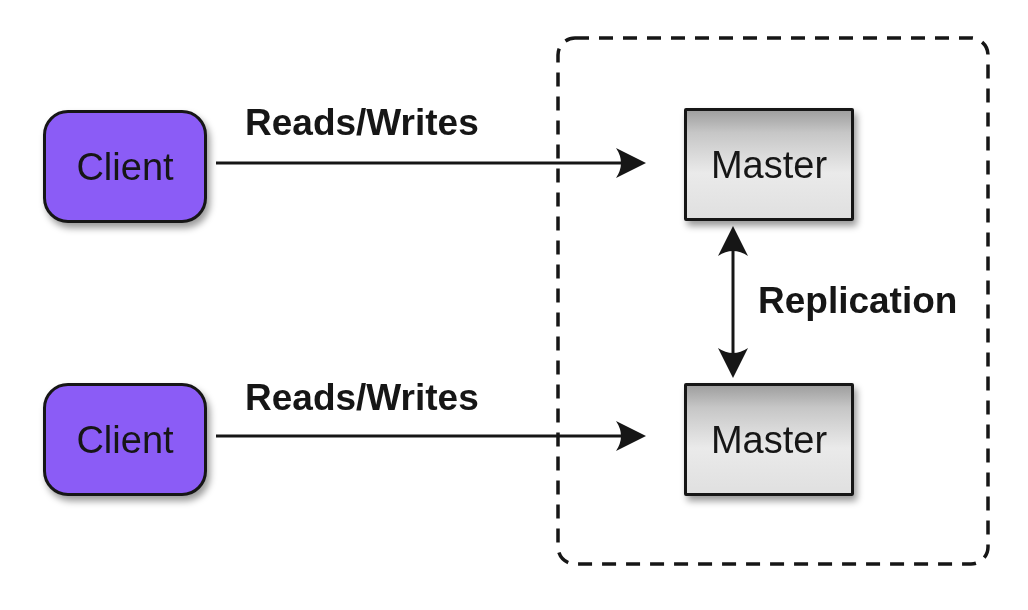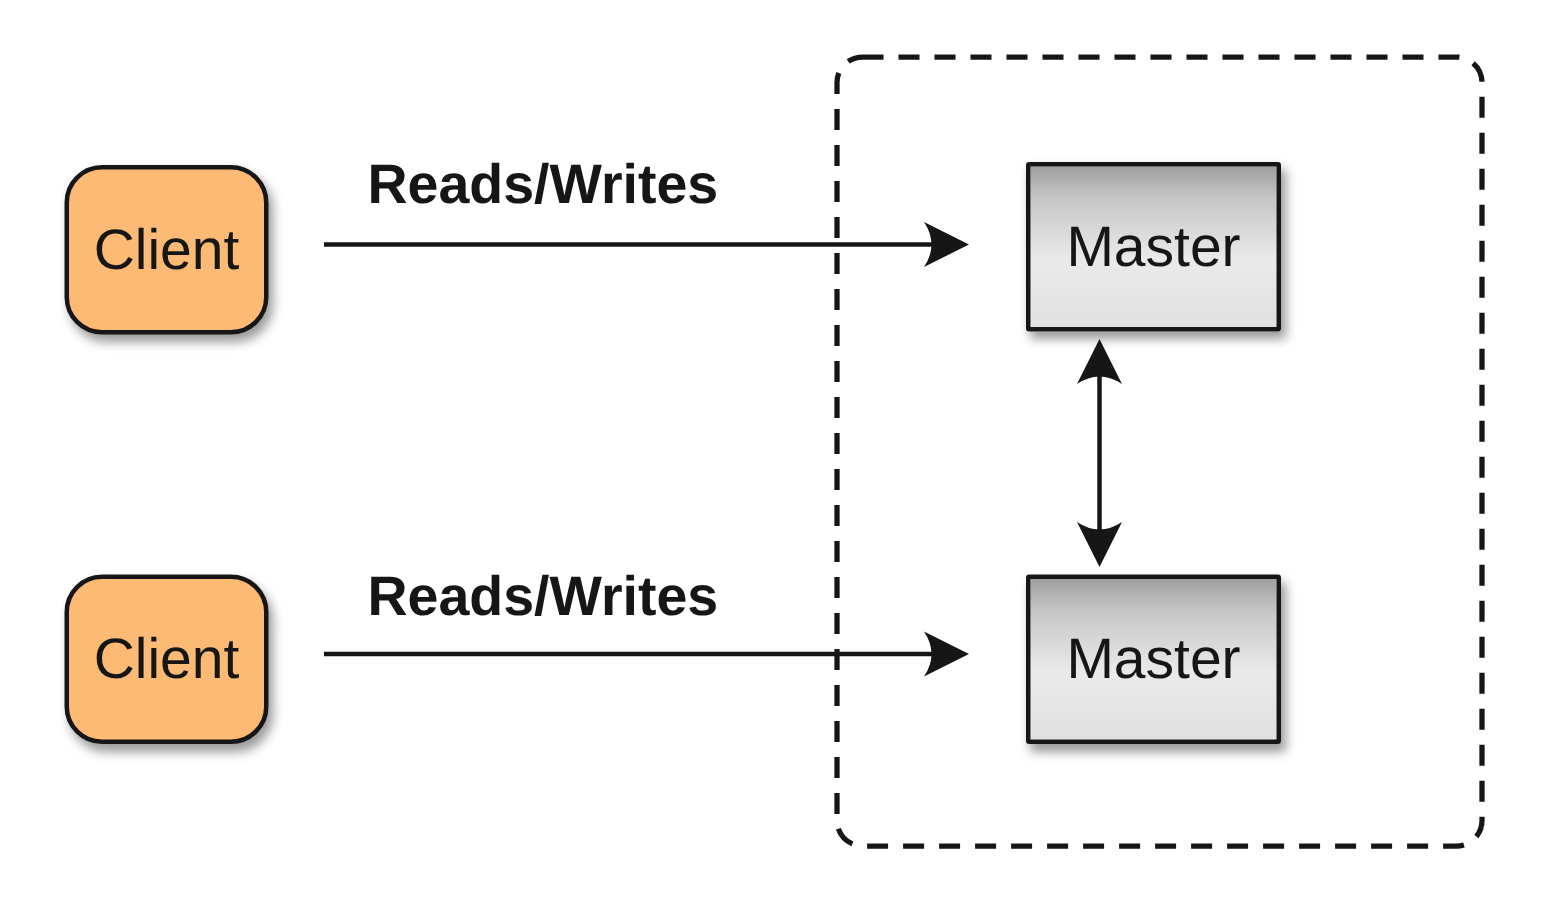--- a/index.html
+++ b/index.html
@@ -34,24 +34,24 @@
     box-shadow: 3px 5px 7px rgba(0,0,0,0.40);
   }
   .node-label {
     font-size: 38px;
     line-height: 1;
     color: #161616;
     letter-spacing: 0px;
   }
   .client {
     left: 43px;
-    width: 136px;
+    width: 164px;
     height: 113px;
     border-radius: 25px;
-    background: #fdba74;
+    background: #8b5cf6;
   }
   .client-top { top: 110px; }
   .client-bottom { top: 383px; }
   .master {
     left: 684px;
     width: 170px;
     height: 113px;
     border-radius: 2px;
     background: linear-gradient(180deg, #9f9f9f 0%, #c6c6c6 20%, #eaeaea 58%, #e0e0e0 100%);
   }
@@ -110,14 +110,15 @@
   </div>
 
   <div class="node master master-bottom">
     <span class="node-label">Master</span>
   </div>
 
   <div class="edge-label label-rw-top">Reads/Writes</div>
 
   <div class="edge-label label-rw-bottom">Reads/Writes</div>
 
+  <div class="edge-label label-replication">Replication</div>
 
 </div>
 
 </body></html>

